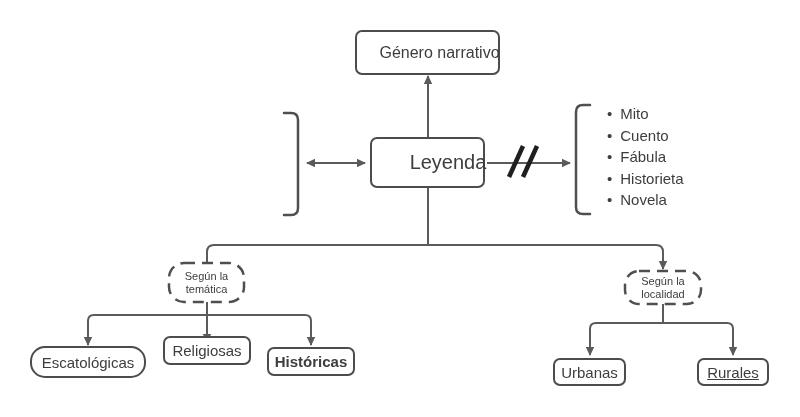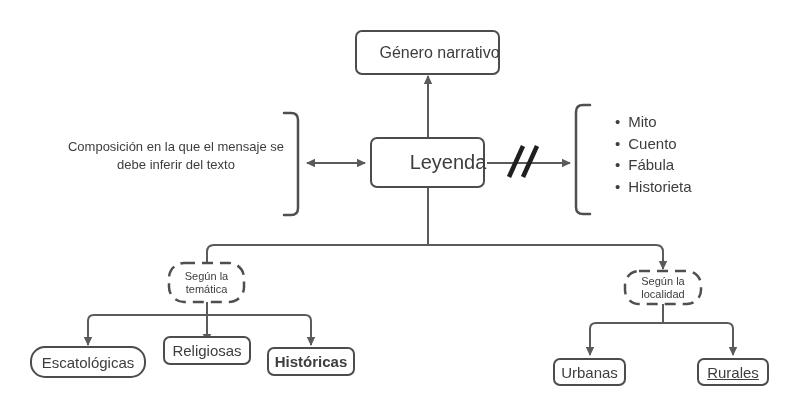--- a/index.html
+++ b/index.html
@@ -20,21 +20,21 @@
   .node-religiosas    { left:163px; top:336px; width:88px;  height:29px; font-size:15px; }
   .node-historicas    { left:267px; top:347px; width:88px;  height:29px; font-size:15px;font-weight:bold; }
   .node-urbanas       { left:553px; top:358px; width:73px;  height:28px; font-size:15px; }
   .node-rurales       { left:697px; top:358px; width:72px;  height:28px; font-size:15px;text-decoration:underline; }
   .note {
     position:absolute; left:58px; top:138px; width:236px; z-index:2;
     font-size:13px; line-height:17.5px; text-align:center; color:#3d3d3d;
   }
   .examples {
     position:absolute; left:607px; top:103px; z-index:2;
-    margin:8px; padding:0; list-style:none; font-size:15px;
+    margin:0; padding:0; list-style:none; font-size:15px;
   }
   .examples li { line-height:21.5px; }
   .examples li::before { content:"\2022"; margin-right:8px; }
   .cat-label {
     position:absolute; z-index:2; display:flex; align-items:center; justify-content:center;
     text-align:center; font-size:11px; line-height:13px; color:#3d3d3d;
   }
   .cat-label-tematica  { left:169px; top:263px; width:75px; height:39px; }
   .cat-label-localidad { left:625px; top:271px; width:76px; height:33px; }
 </style>
@@ -78,27 +78,27 @@
   </svg>
 
   <div class="node node-genero">
     <span>Género narrativo</span>
   </div>
 
   <div class="node node-leyenda">
     <span>Leyenda</span>
   </div>
 
-  <div class="note">Composición en la que el mensaje se debe inferir del texto</div>
 
   <ul class="examples">
     <li>Mito</li>
     <li>Cuento</li>
     <li>Fábula</li>
     <li>Historieta</li>
+    <li>Novela</li>
   </ul>
 
   <div class="cat-label cat-label-tematica">Según la temática</div>
   <div class="cat-label cat-label-localidad">Según la localidad</div>
 
   <div class="node node-escatologicas">
     <span>Escatológicas</span>
   </div>
   <div class="node node-religiosas">
     <span>Religiosas</span>

